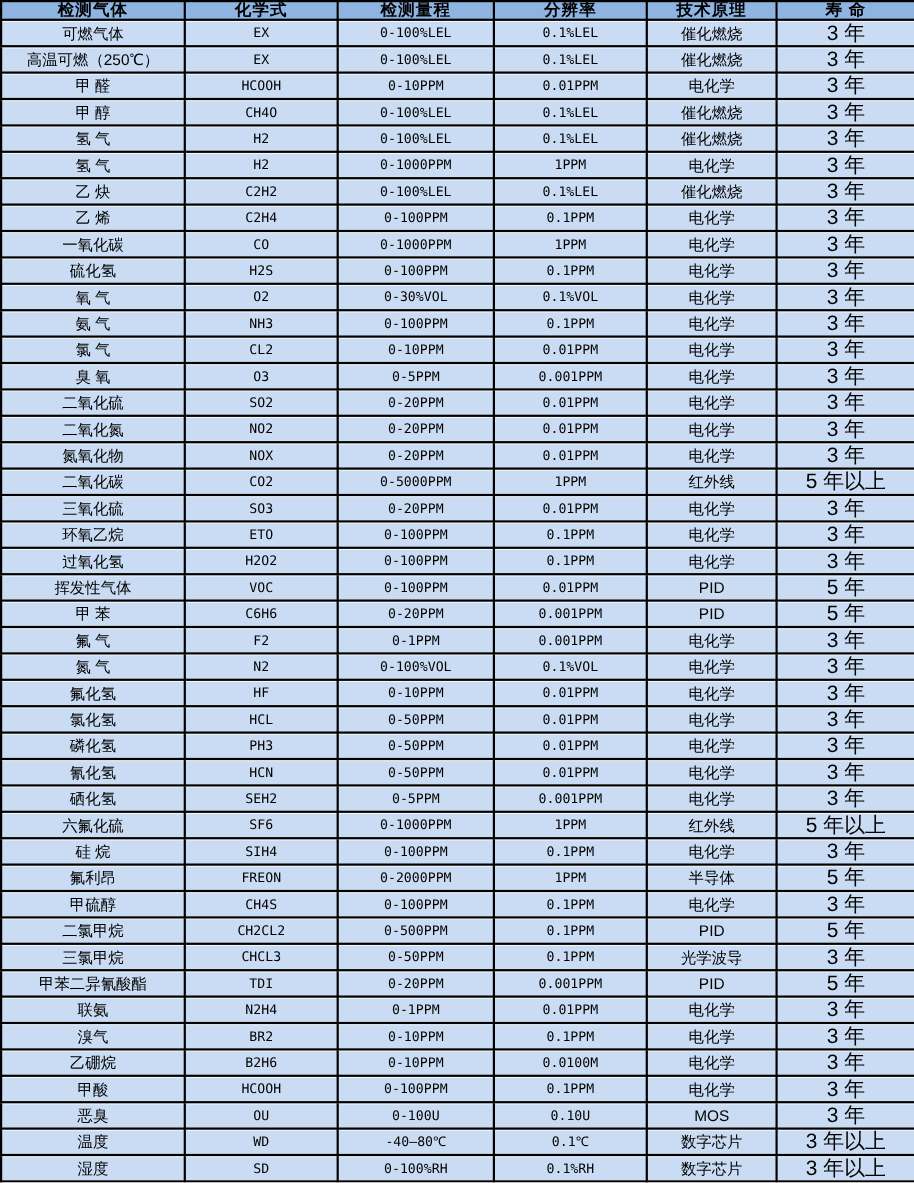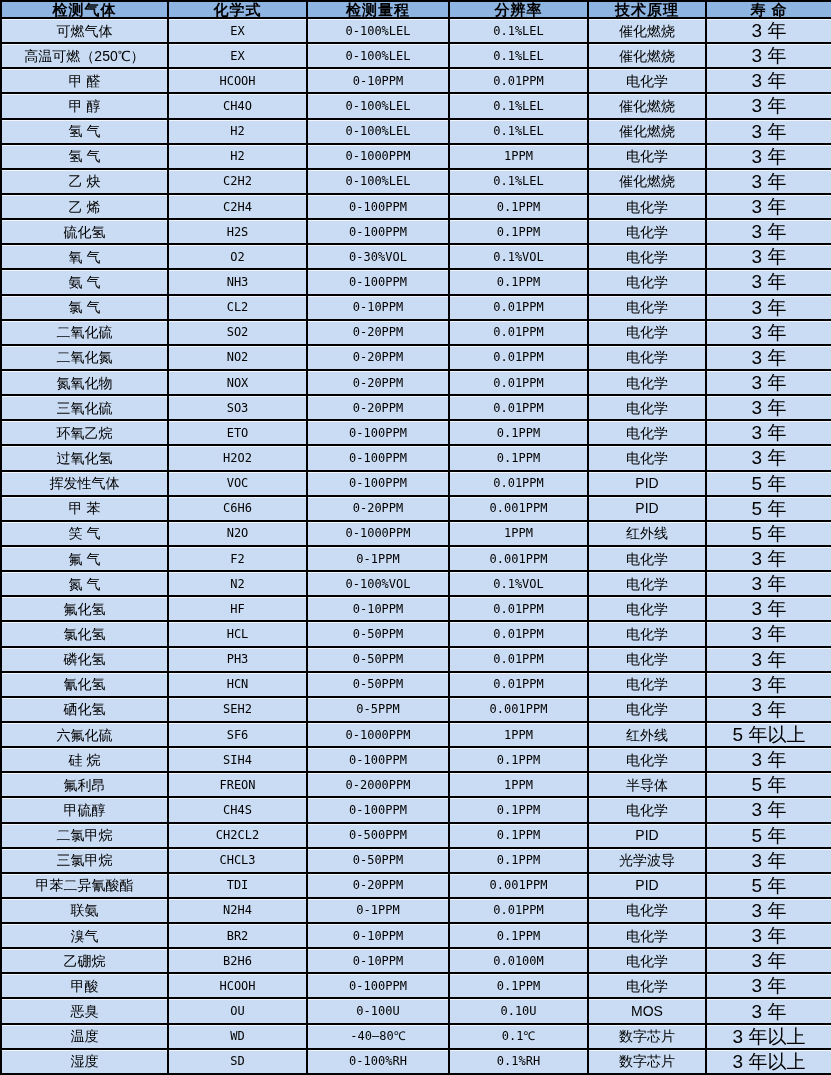--- a/index.html
+++ b/index.html
@@ -139,20 +139,28 @@
         </tr>
         <tr>
           <td>乙 烯</td>
           <td>C2H4</td>
           <td>0-100PPM</td>
           <td>0.1PPM</td>
           <td>电化学</td>
           <td>3 年</td>
         </tr>
         <tr>
+          <td>一氧化碳</td>
+          <td>CO</td>
+          <td>0-1000PPM</td>
+          <td>1PPM</td>
+          <td>电化学</td>
+          <td>3 年</td>
+        </tr>
+        <tr>
           <td>硫化氢</td>
           <td>H2S</td>
           <td>0-100PPM</td>
           <td>0.1PPM</td>
           <td>电化学</td>
           <td>3 年</td>
         </tr>
         <tr>
           <td>氧 气</td>
           <td>O2</td>
@@ -171,20 +179,28 @@
         </tr>
         <tr>
           <td>氯 气</td>
           <td>CL2</td>
           <td>0-10PPM</td>
           <td>0.01PPM</td>
           <td>电化学</td>
           <td>3 年</td>
         </tr>
         <tr>
+          <td>臭 氧</td>
+          <td>O3</td>
+          <td>0-5PPM</td>
+          <td>0.001PPM</td>
+          <td>电化学</td>
+          <td>3 年</td>
+        </tr>
+        <tr>
           <td>二氧化硫</td>
           <td>SO2</td>
           <td>0-20PPM</td>
           <td>0.01PPM</td>
           <td>电化学</td>
           <td>3 年</td>
         </tr>
         <tr>
           <td>二氧化氮</td>
           <td>NO2</td>
@@ -195,20 +211,28 @@
         </tr>
         <tr>
           <td>氮氧化物</td>
           <td>NOX</td>
           <td>0-20PPM</td>
           <td>0.01PPM</td>
           <td>电化学</td>
           <td>3 年</td>
         </tr>
         <tr>
+          <td>二氧化碳</td>
+          <td>CO2</td>
+          <td>0-5000PPM</td>
+          <td>1PPM</td>
+          <td>红外线</td>
+          <td>5 年以上</td>
+        </tr>
+        <tr>
           <td>三氧化硫</td>
           <td>SO3</td>
           <td>0-20PPM</td>
           <td>0.01PPM</td>
           <td>电化学</td>
           <td>3 年</td>
         </tr>
         <tr>
           <td>环氧乙烷</td>
           <td>ETO</td>
@@ -232,28 +256,20 @@
           <td>0.01PPM</td>
           <td>PID</td>
           <td>5 年</td>
         </tr>
         <tr>
           <td>甲 苯</td>
           <td>C6H6</td>
           <td>0-20PPM</td>
           <td>0.001PPM</td>
           <td>PID</td>
-          <td>5 年</td>
-        </tr>
-        <tr>
-          <td>笑 气</td>
-          <td>N2O</td>
-          <td>0-1000PPM</td>
-          <td>1PPM</td>
-          <td>红外线</td>
           <td>5 年</td>
         </tr>
         <tr>
           <td>氟 气</td>
           <td>F2</td>
           <td>0-1PPM</td>
           <td>0.001PPM</td>
           <td>电化学</td>
           <td>3 年</td>
         </tr>

